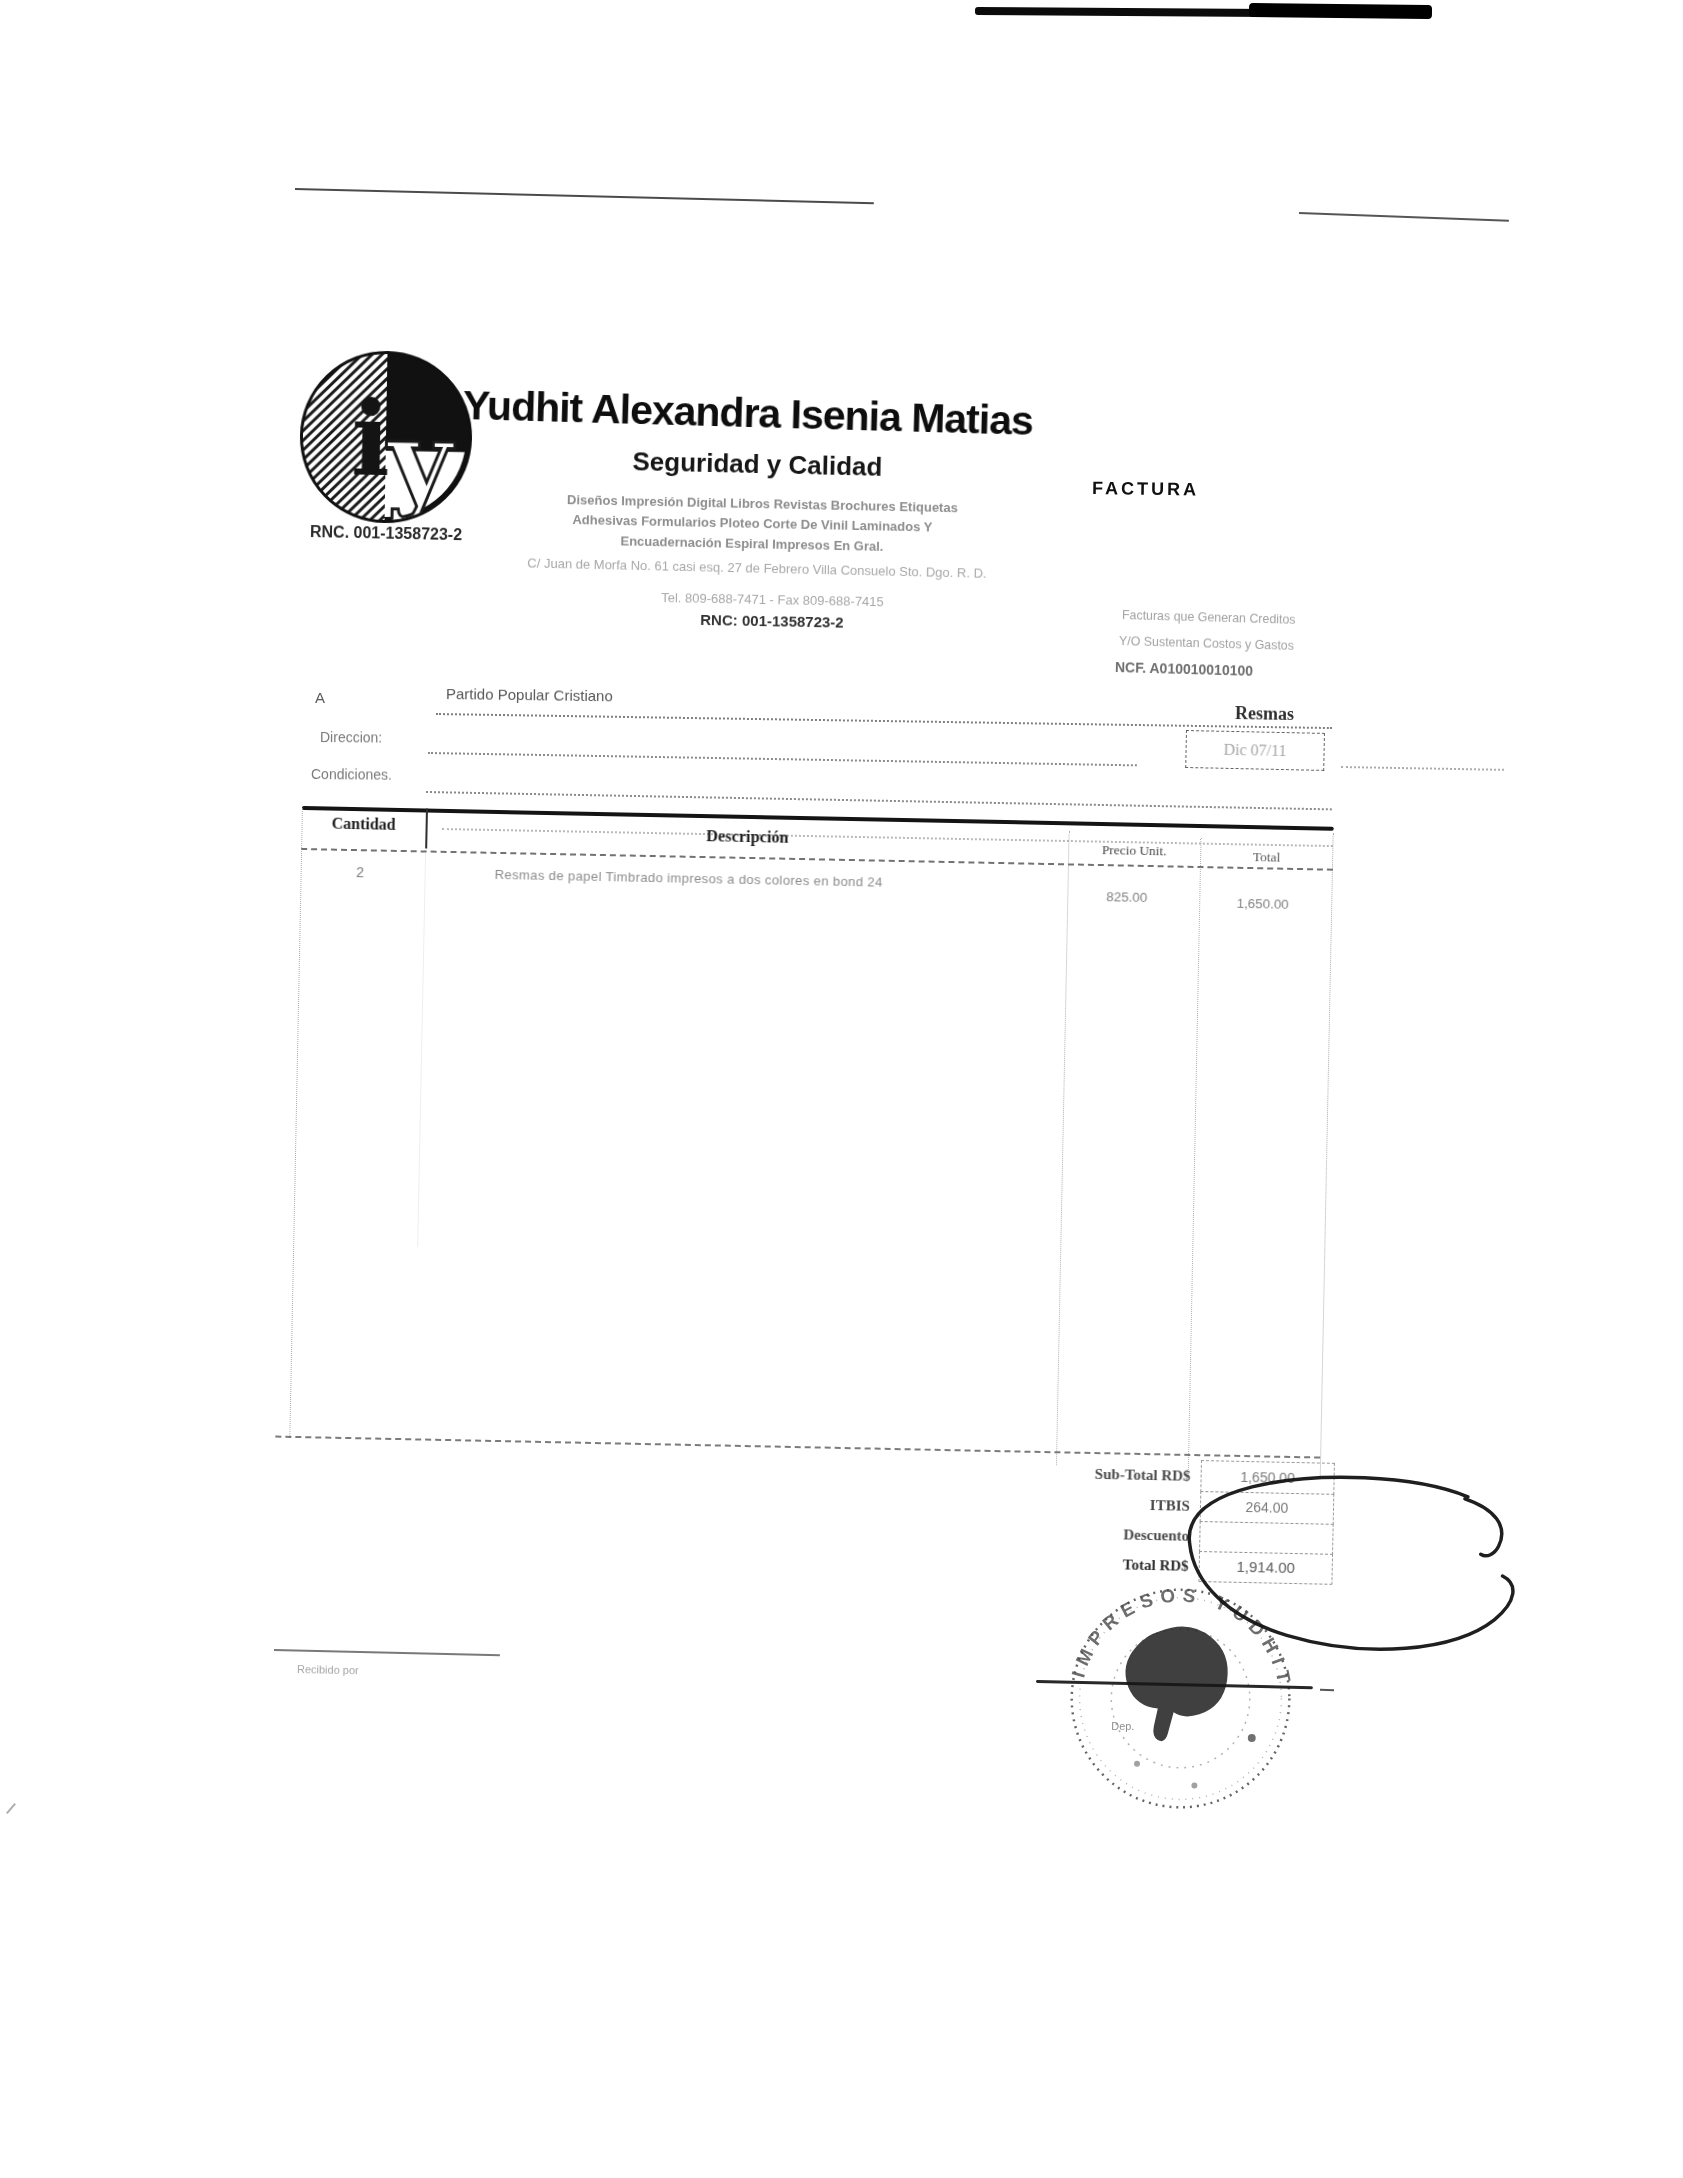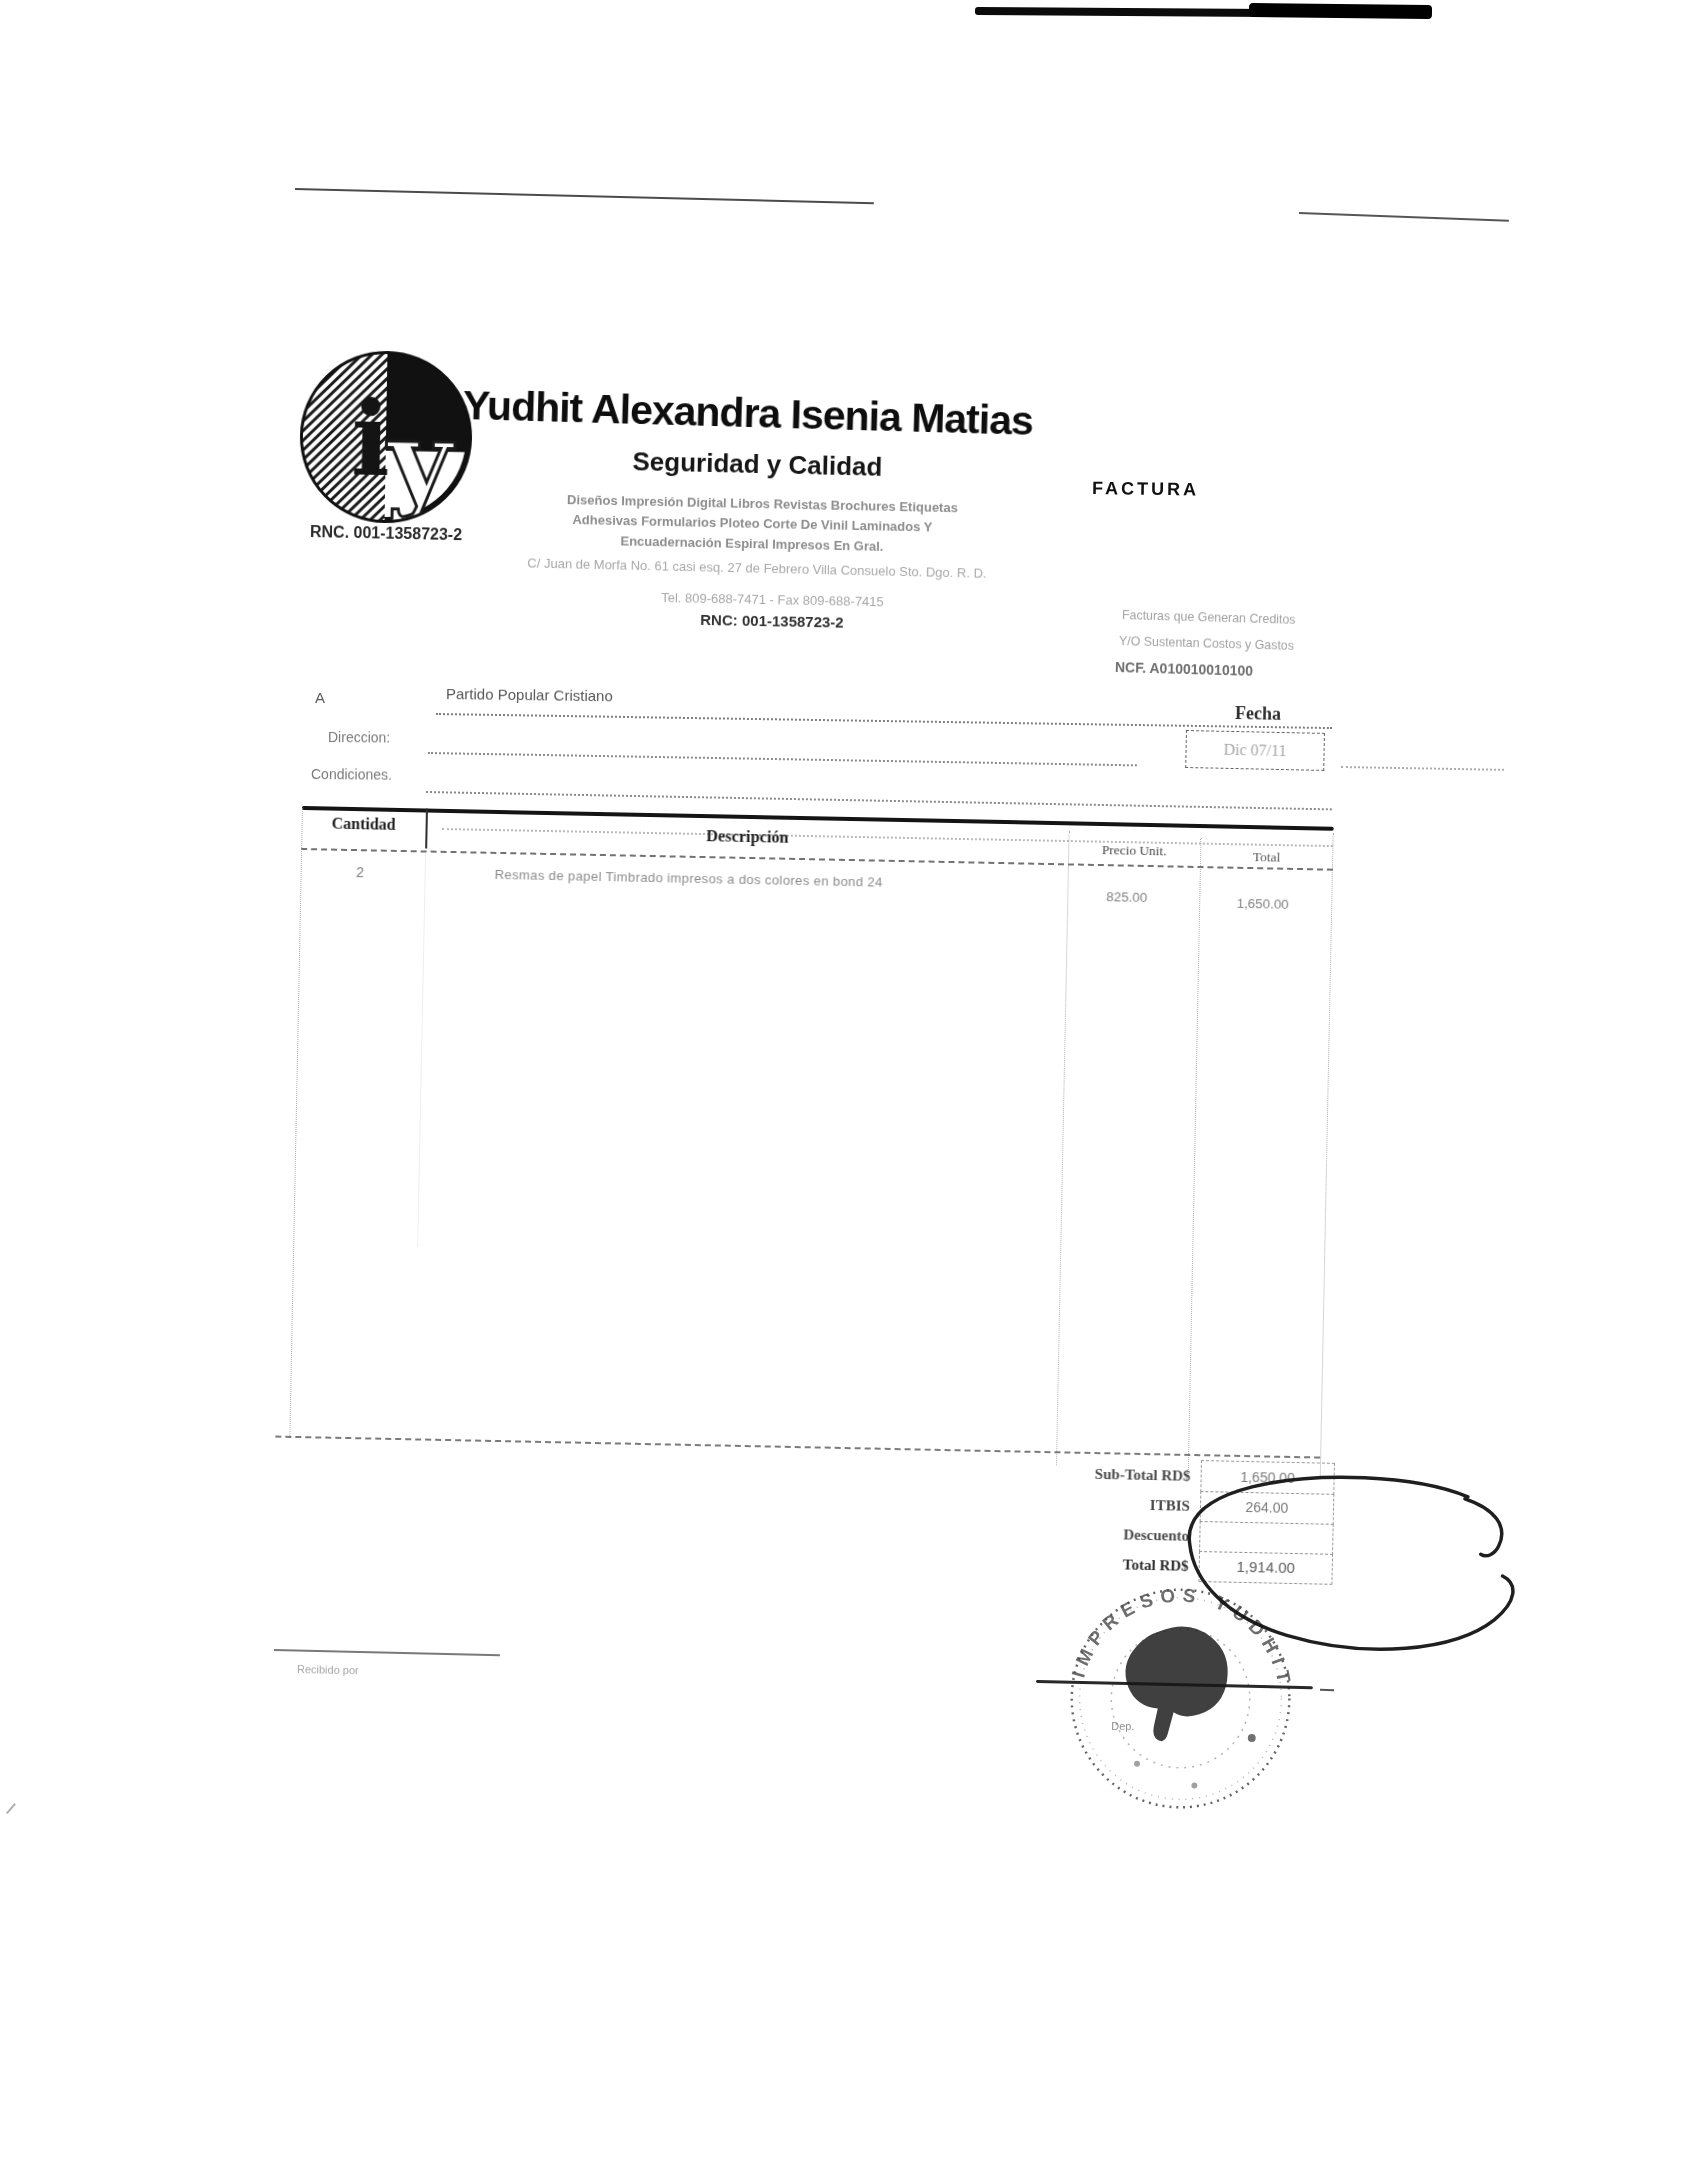--- a/index.html
+++ b/index.html
@@ -79,29 +79,29 @@
               transform:rotate(.8deg);transform-origin:left;">FACTURA</div>
 
   <div class="abs scan2" style="left:1122px;top:608px;font-size:12.4px;color:#a2a2a2;transform:rotate(1.6deg);transform-origin:left;white-space:nowrap;">Facturas que Generan Creditos</div>
   <div class="abs scan2" style="left:1119px;top:634px;font-size:12.4px;color:#a2a2a2;transform:rotate(1.6deg);transform-origin:left;white-space:nowrap;">Y/O Sustentan Costos y Gastos</div>
   <div class="abs scan" style="left:1115px;top:659px;font-size:14px;font-weight:bold;color:#6e6e6e;transform:rotate(1.6deg);transform-origin:left;white-space:nowrap;">NCF. A010010010100</div>
 
   <div class="abs scan" style="left:315px;top:689px;font-size:15px;color:#5c5c5c;">A</div>
   <div class="abs scan" style="left:446px;top:685px;font-size:15px;color:#585858;transform:rotate(.8deg);transform-origin:left;">Partido Popular Cristiano</div>
   <div class="abs dotline" style="left:436px;top:713px;width:896px;transform:rotate(.9deg);transform-origin:left;opacity:.8;"></div>
 
-  <div class="abs scan" style="left:328px;top:729px;font-size:14px;color:#7a7a7a;transform:rotate(.5deg);transform-origin:left;">Direccion:</div>
+  <div class="abs scan" style="left:320px;top:729px;font-size:14px;color:#7a7a7a;transform:rotate(.5deg);transform-origin:left;">Direccion:</div>
   <div class="abs dotline lt" style="left:428px;top:752px;width:709px;transform:rotate(1deg);transform-origin:left;"></div>
   <div class="abs dotline lt" style="left:1341px;top:766px;width:163px;transform:rotate(1deg);transform-origin:left;opacity:.7;"></div>
 
   <div class="abs scan" style="left:311px;top:766px;font-size:14px;color:#7a7a7a;transform:rotate(.5deg);transform-origin:left;">Condiciones.</div>
   <div class="abs dotline lt" style="left:426px;top:791px;width:906px;transform:rotate(1.1deg);transform-origin:left;"></div>
   <div class="abs dotline lt" style="left:442px;top:828px;width:891px;transform:rotate(1.1deg);transform-origin:left;opacity:.6;"></div>
 
-  <div class="abs serif scan" style="left:1235px;top:703px;font-size:18px;font-weight:bold;color:#2f2f2f;transform:rotate(1deg);transform-origin:left;">Fecha</div>
+  <div class="abs serif scan" style="left:1235px;top:703px;font-size:18px;font-weight:bold;color:#2f2f2f;transform:rotate(1deg);transform-origin:left;">Resmas</div>
   <div class="abs" style="left:1186px;top:730px;width:137px;height:36px;border:1.5px dashed #666;transform:rotate(1.2deg);transform-origin:left top;
               display:flex;align-items:center;justify-content:center;">
     <span class="serif scan2" style="font-size:16px;color:#a6a6a6;">Dic 07/11</span>
   </div>
 
   <div class="abs" style="left:302px;top:806px;width:1032px;height:645px;transform:rotate(1.15deg);transform-origin:left top;">
 
     <div class="abs" style="left:0;top:0;width:1032px;height:4px;background:#141414;border-radius:2px;"></div>
 
     <div class="abs serif scan" style="left:0;top:8px;width:124px;text-align:center;font-size:16px;font-weight:bold;color:#1f1f1f;">Cantidad</div>

